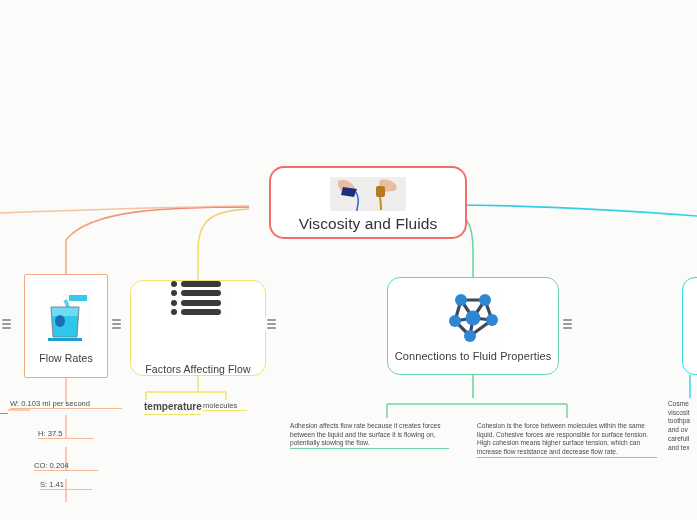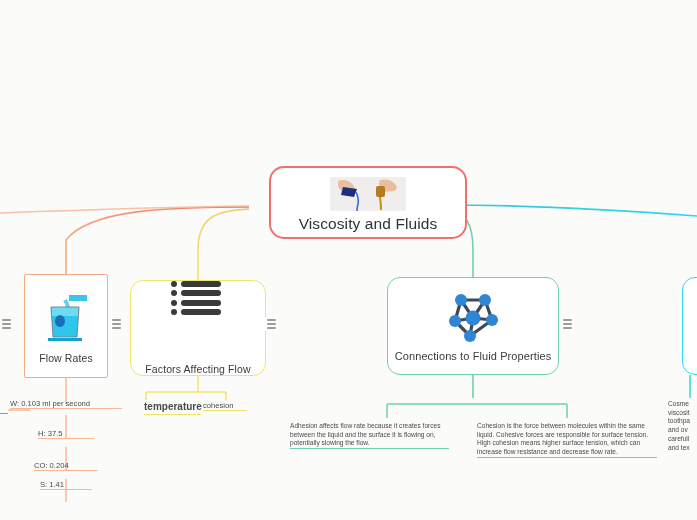--- a/index.html
+++ b/index.html
@@ -258,21 +258,21 @@
     </div>
     <div class="node-label">Factors Affecting Flow</div>
   </div>
   <div class="handle" style="left:265px;top:317px;">
       <i></i>
       <i></i>
       <i></i>
     </div>
 
   <div class="leaf underline-yellow" style="left:144px; top:401px; width:57px; font-size:10px;font-weight:bold;">temperature</div>
-  <div class="leaf underline-yellow" style="left:203px; top:401px; width:44px; font-size:7.6px;">cohesion</div>
+  <div class="leaf underline-yellow" style="left:203px; top:401px; width:44px; font-size:7.6px;">molecules</div>
 
   <div class="node" id="connections-node">
     <div class="thumb thumb-net">
       <svg viewBox="0 0 62 56" width="62" height="56">
         <rect width="62" height="56" fill="#fefefe"></rect>
         <g stroke="#3d4a5c" stroke-width="3.2" stroke-linecap="round">
           <line x1="19" y1="10" x2="43" y2="10"></line>
           <line x1="19" y1="10" x2="31" y2="28"></line>
           <line x1="43" y1="10" x2="31" y2="28"></line>
           <line x1="19" y1="10" x2="13" y2="31"></line>

